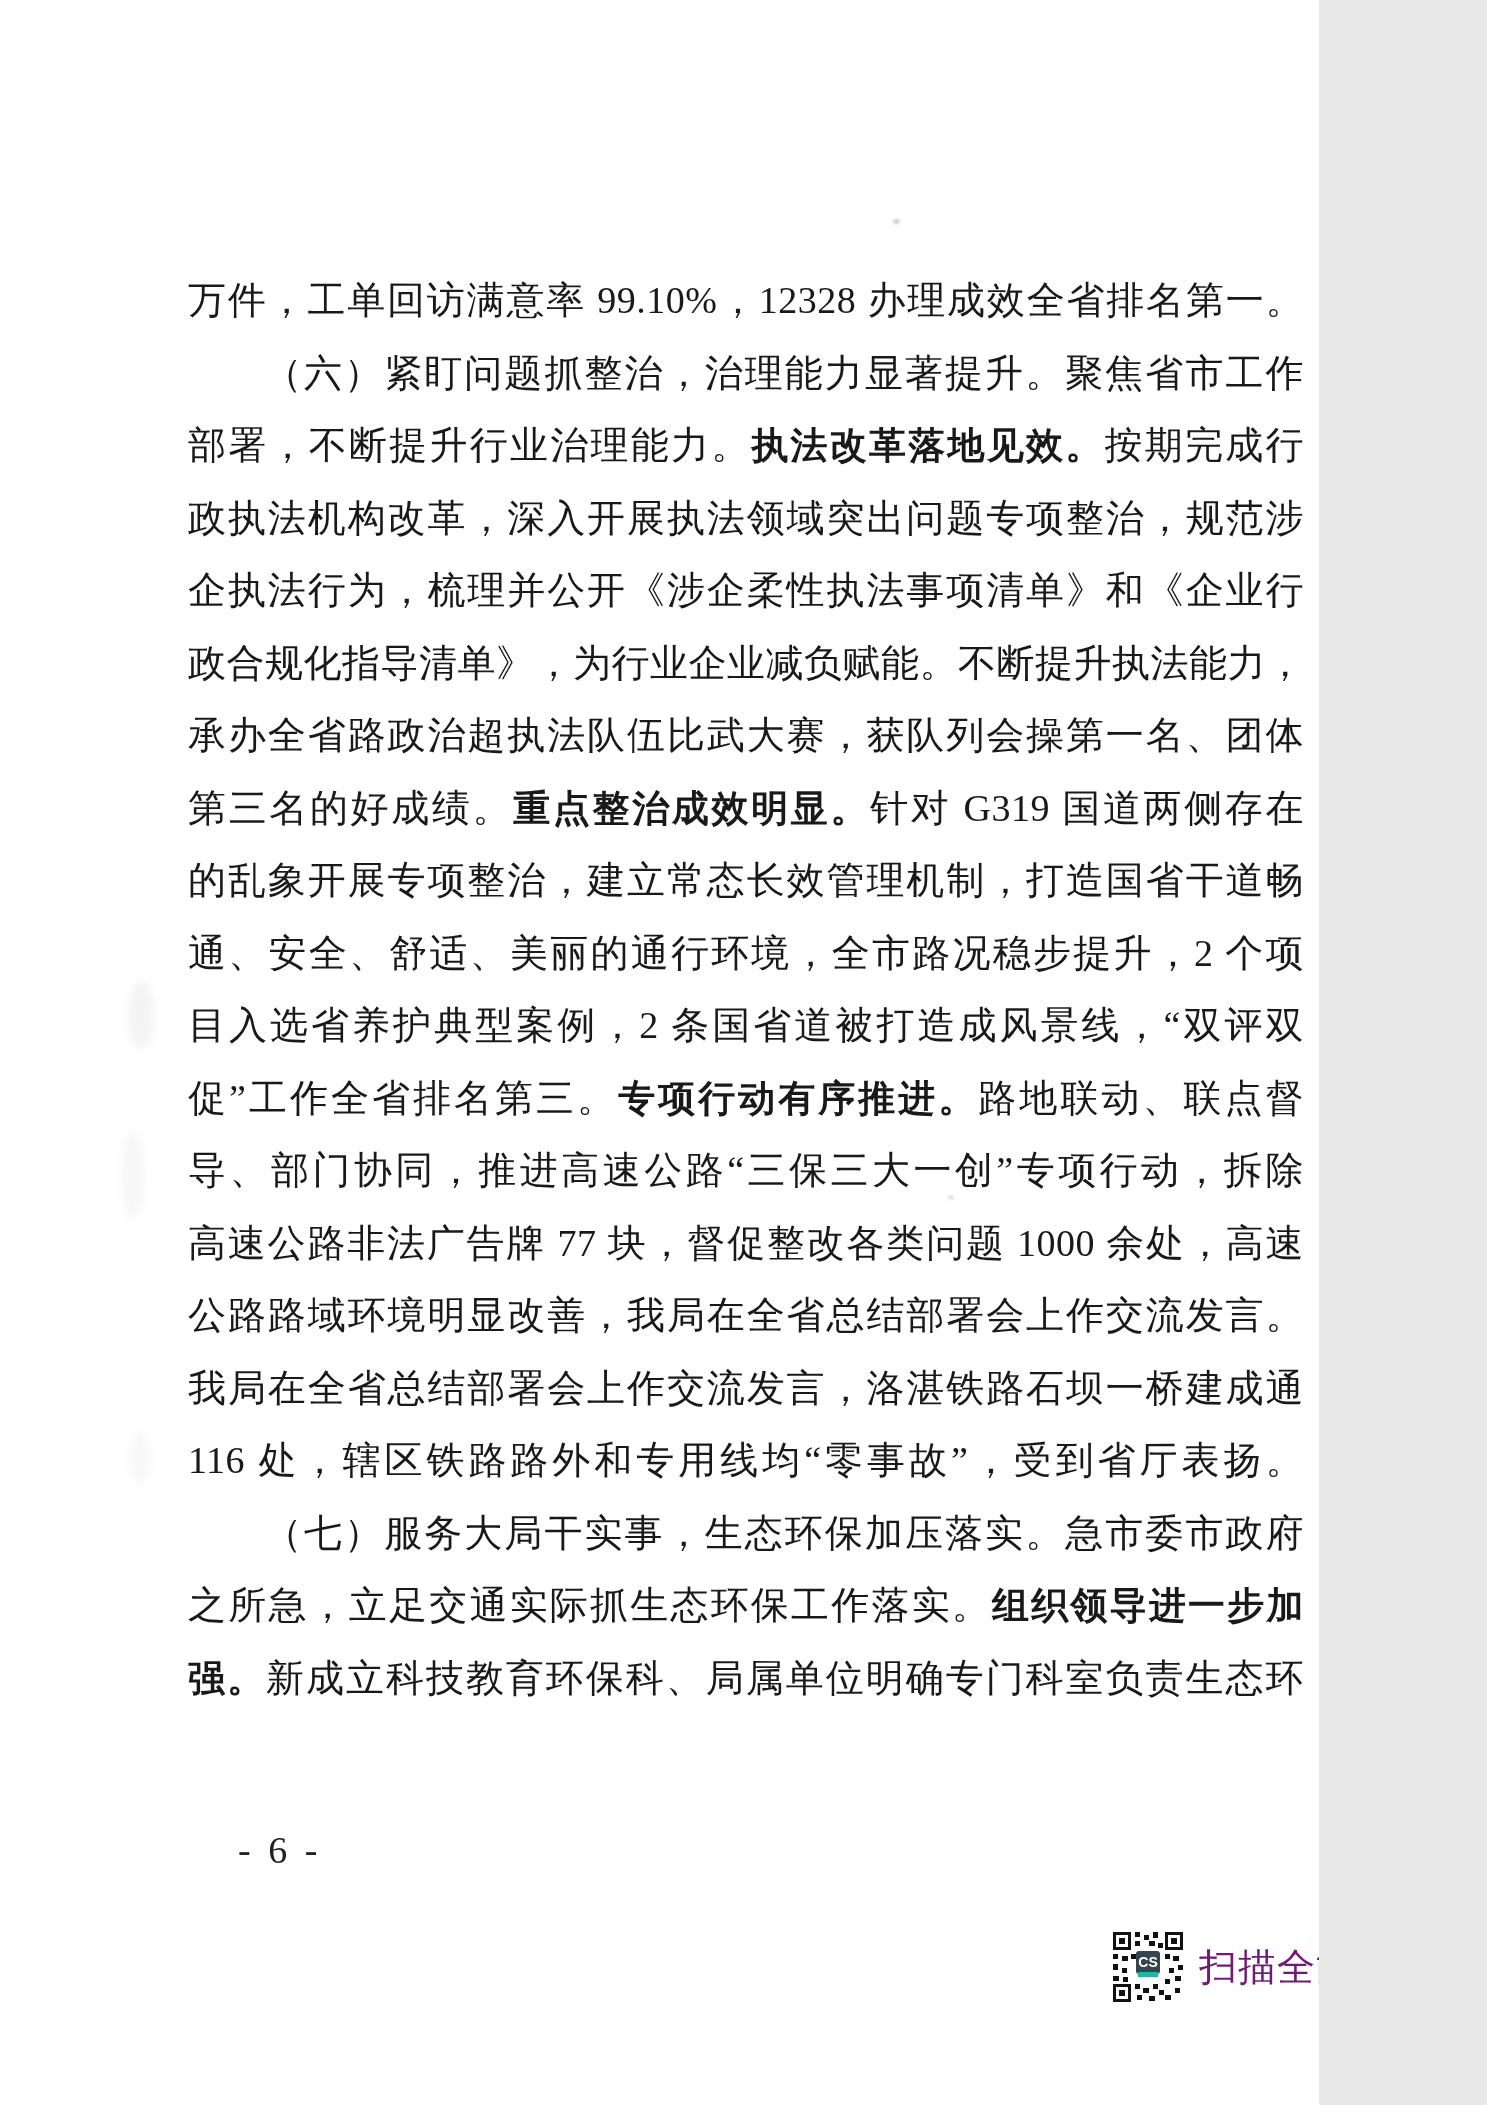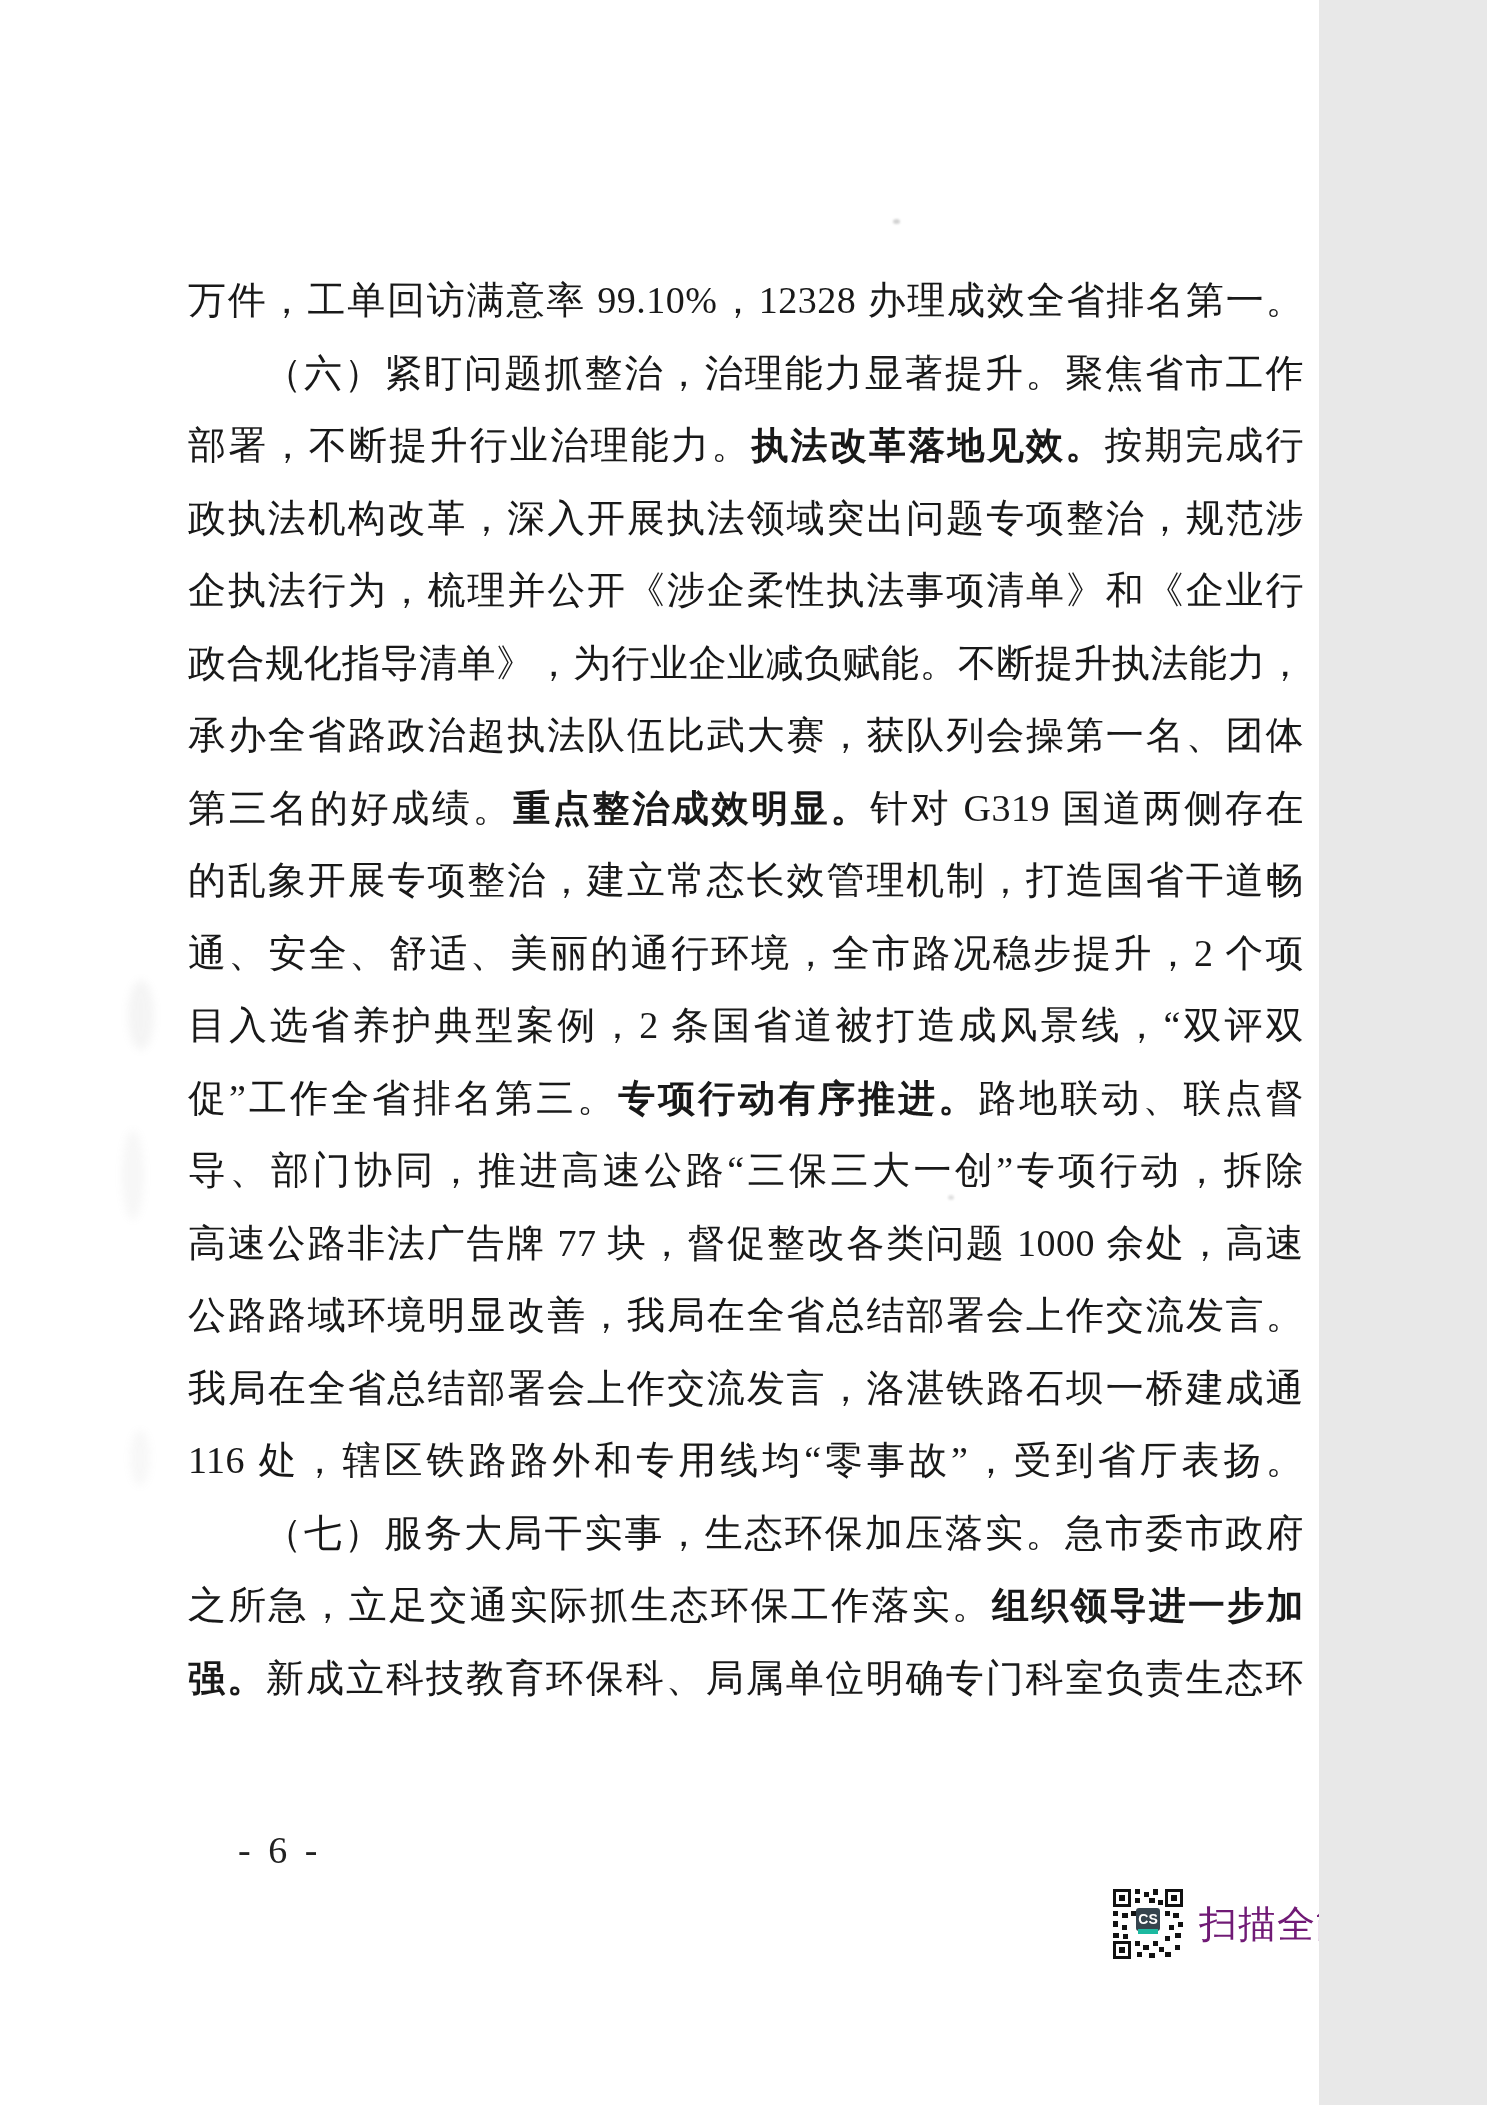--- a/index.html
+++ b/index.html
@@ -44,21 +44,21 @@
     position: absolute;
     left: 238px;
     top: 1828px;
     font-size: 38px;
     letter-spacing: 4px;
     color: #222;
   }
   .watermark {
     position: absolute;
     left: 1113px;
-    top: 1889px;
+    top: 1932px;
     display: flex;
     align-items: center;
   }
   .wm-text {
     margin-left: 16px;
     font-size: 38px;
     color: #701a75;
     font-family: "Liberation Serif", "DejaVu Serif", serif;
     white-space: nowrap;
     letter-spacing: 1px;

